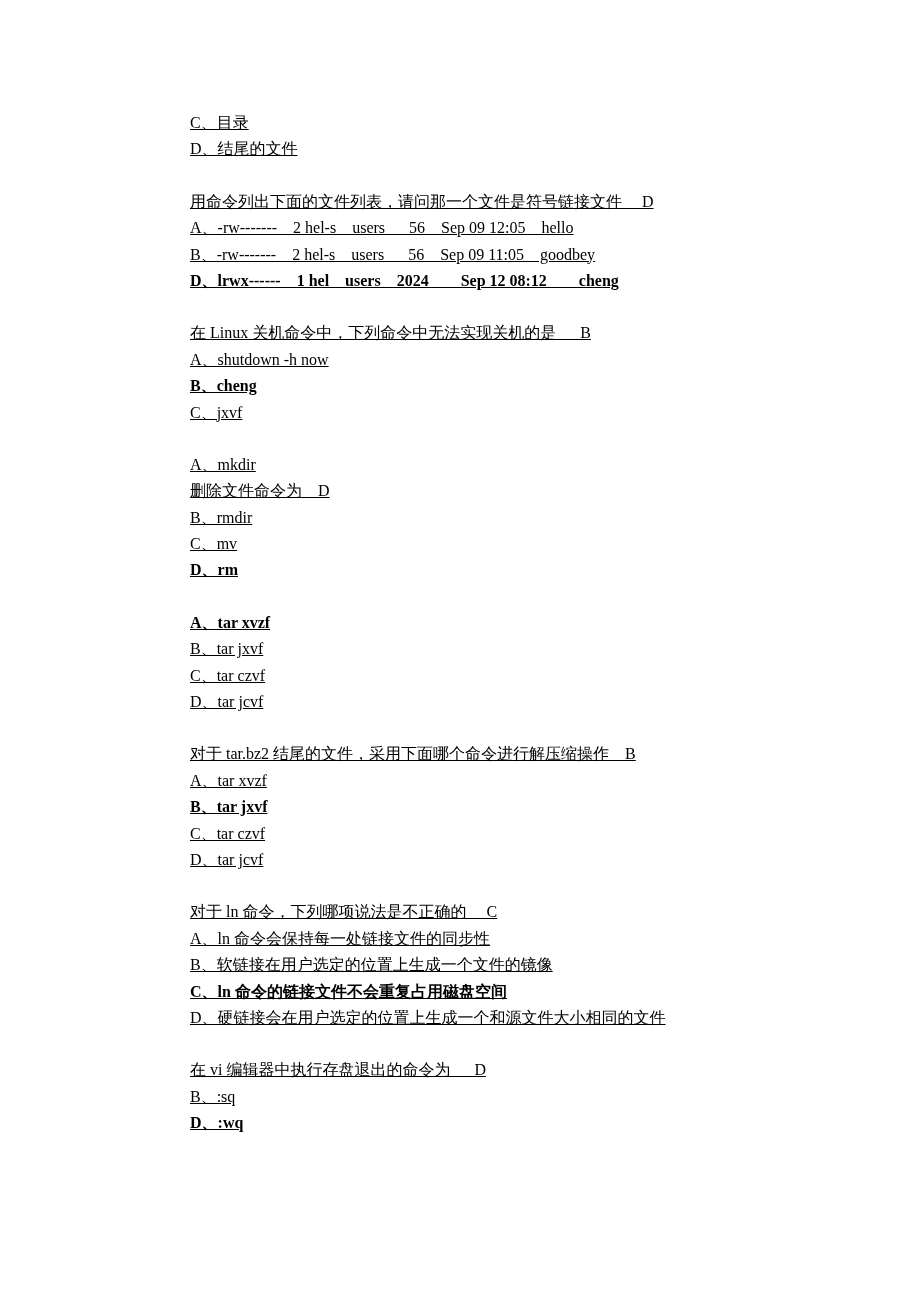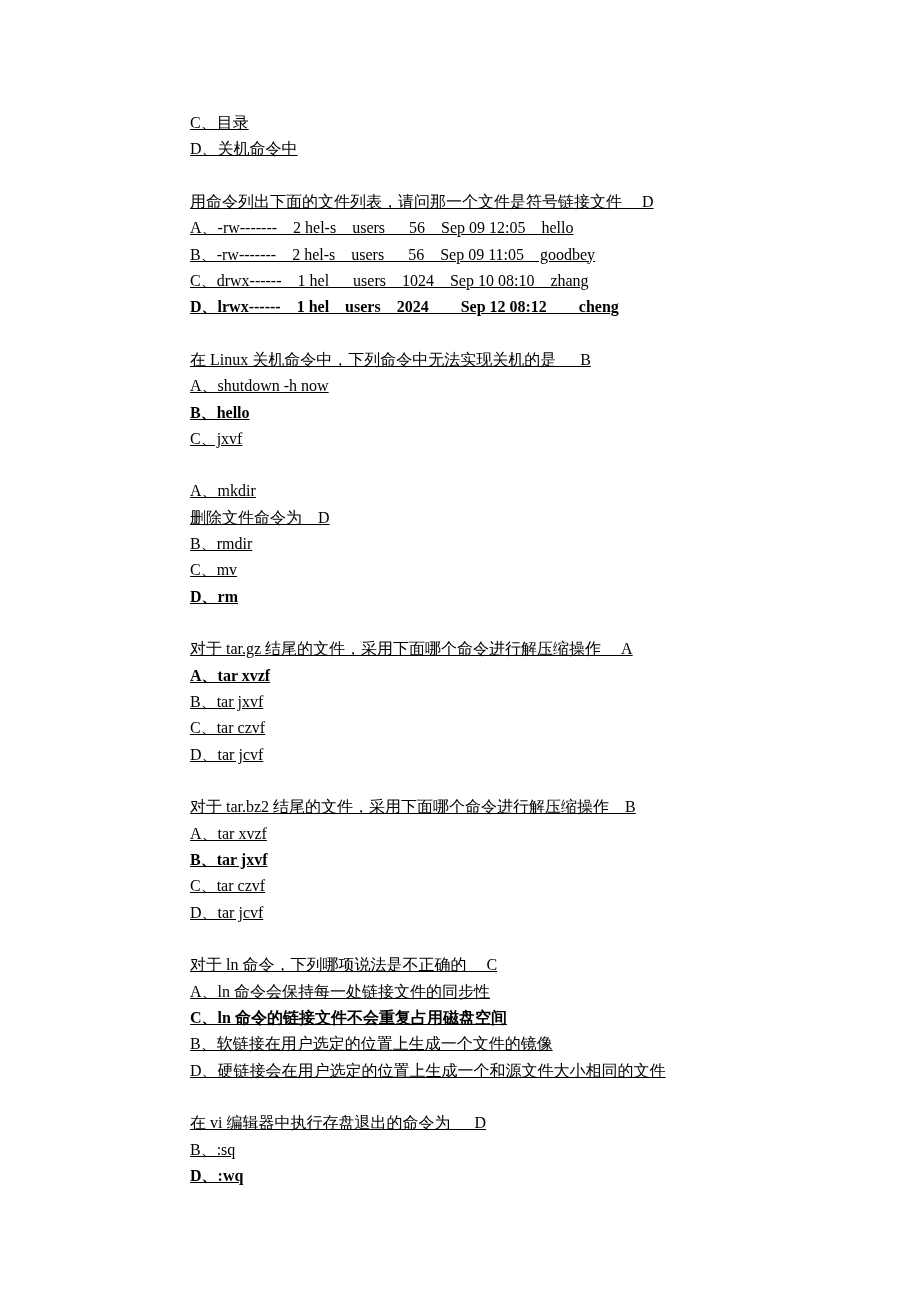--- a/index.html
+++ b/index.html
@@ -15,67 +15,65 @@
   }
   .block { margin-bottom: 26px; text-decoration: underline; }
   .line { white-space: pre; }
   .bold { font-weight: bold; }
 </style>
 </head>
 <body>
 
 <div class="block">
   <div class="line">C、目录</div>
-  <div class="line">D、关机命令中</div>
+  <div class="line">D、结尾的文件</div>
 </div>
 
 <div class="block">
   <div class="line">用命令列出下面的文件列表，请问那一个文件是符号链接文件     D</div>
   <div class="line">A、-rw-------    2 hel-s    users      56    Sep 09 12:05    hello</div>
   <div class="line">B、-rw-------    2 hel-s    users      56    Sep 09 11:05    goodbey</div>
-  <div class="line">C、drwx------    1 hel      users    1024    Sep 10 08:10    zhang</div>
   <div class="line bold">D、lrwx------    1 hel    users    2024        Sep 12 08:12        cheng</div>
 </div>
 
 <div class="block">
   <div class="line">在 Linux 关机命令中，下列命令中无法实现关机的是      B</div>
   <div class="line">A、shutdown -h now</div>
-  <div class="line bold">B、hello</div>
+  <div class="line bold">B、cheng</div>
   <div class="line">C、jxvf</div>
 </div>
 
 <div class="block">
   <div class="line">A、mkdir</div>
   <div class="line">删除文件命令为    D</div>
   <div class="line">B、rmdir</div>
   <div class="line">C、mv</div>
   <div class="line bold">D、rm</div>
 </div>
 
 <div class="block">
-  <div class="line">对于 tar.gz 结尾的文件，采用下面哪个命令进行解压缩操作     A</div>
   <div class="line bold">A、tar xvzf</div>
   <div class="line">B、tar jxvf</div>
   <div class="line">C、tar czvf</div>
   <div class="line">D、tar jcvf</div>
 </div>
 
 <div class="block">
   <div class="line">对于 tar.bz2 结尾的文件，采用下面哪个命令进行解压缩操作    B</div>
   <div class="line">A、tar xvzf</div>
   <div class="line bold">B、tar jxvf</div>
   <div class="line">C、tar czvf</div>
   <div class="line">D、tar jcvf</div>
 </div>
 
 <div class="block" style="">
   <div class="line">对于 ln 命令，下列哪项说法是不正确的     C</div>
   <div class="line">A、ln 命令会保持每一处链接文件的同步性</div>
+  <div class="line">B、软链接在用户选定的位置上生成一个文件的镜像</div>
   <div class="line bold">C、ln 命令的链接文件不会重复占用磁盘空间</div>
-  <div class="line">B、软链接在用户选定的位置上生成一个文件的镜像</div>
   <div class="line">D、硬链接会在用户选定的位置上生成一个和源文件大小相同的文件</div>
 </div>
 
 <div class="block">
   <div class="line">在 vi 编辑器中执行存盘退出的命令为      D</div>
   <div class="line">B、:sq</div>
   <div class="line bold">D、:wq</div>
 </div>
 
 </body></html>

